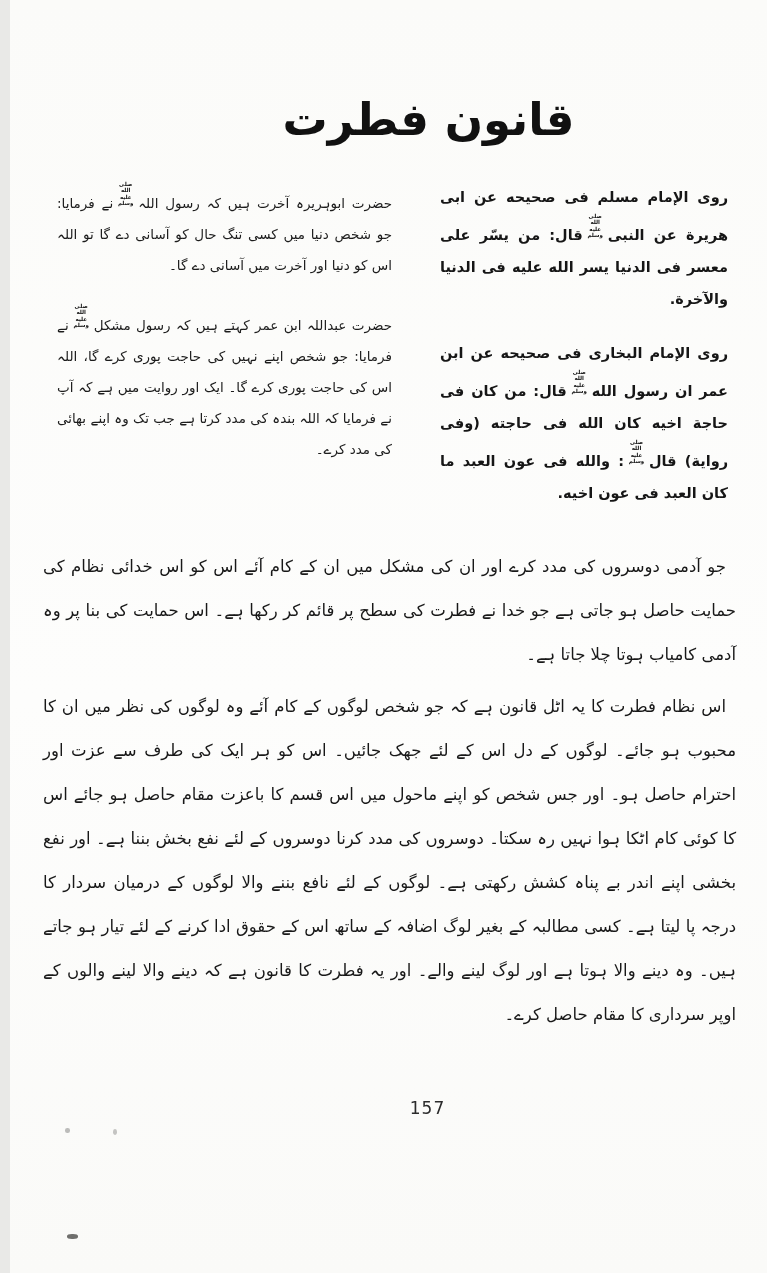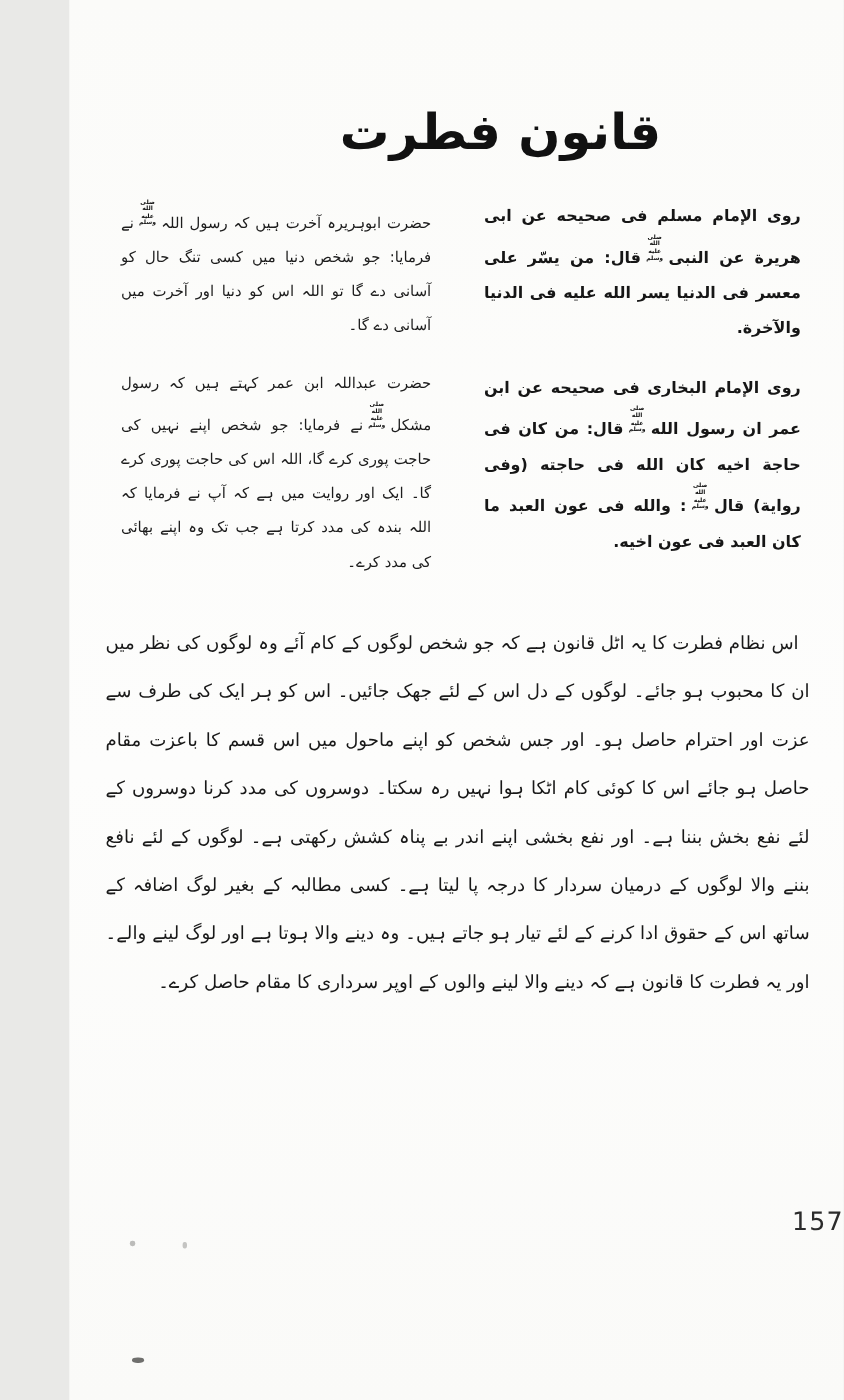--- a/index.html
+++ b/index.html
@@ -4,21 +4,21 @@
 <style>
   html,body{margin:0;padding:0;}
   body{
     width:767px;height:1273px;
     background:#e9e9e7;
     font-family:"DejaVu Sans",sans-serif;
     -webkit-font-smoothing:antialiased;
   }
   .page{
     position:relative;
-    width:704px;height:1273px;
+    width:757px;height:1273px;
     background:linear-gradient(180deg,#fbfbf9 0%,#fdfdfc 55%,#fafaf8 100%);
     color:#1a1a1a;
     overflow:hidden;
     box-sizing:border-box;
   }
   
   .title{
     margin:0;
     padding:88px 0 0 80px; 
     text-align:center;
@@ -75,22 +75,23 @@
     font-size:16.5px;
     line-height:44px;
     text-align:justify;
     text-indent:10px;
     color:#181818;
   }
   
   .pagenum{
     position:absolute;
     top:1098px;left:0;right:0;
+    text-align:center;
     padding-left:78px; 
-    font-size:23px;
+    font-size:17px;
     letter-spacing:1px;
     color:#2b2b2b;
   }
   
   .speck{position:absolute;border-radius:45%;}
   .s1{left:55px;top:1128px;width:5px;height:5px;background:#bcbcba;}
   .s2{left:103px;top:1129px;width:4px;height:6px;background:#c4c4c2;}
   .s3{left:57px;top:1234px;width:11px;height:5px;background:#6f6f6d;}
 </style>
 </head>
@@ -116,20 +117,21 @@
         <span>حضرت ابوہریرہ آخرت ہیں کہ رسول اللہ</span><span class="saw">صلى الله عليه وسلم</span><span>نے فرمایا: جو شخص دنیا میں کسی تنگ حال کو آسانی دے گا تو اللہ اس کو دنیا اور آخرت میں آسانی دے گا۔</span>
       </p>
       <p>
         <span>حضرت عبداللہ ابن عمر کہتے ہیں کہ رسول مشکل</span><span class="saw">صلى الله عليه وسلم</span><span>نے فرمایا: جو شخص اپنے نہیں کی حاجت پوری کرے گا، اللہ اس کی حاجت پوری کرے گا۔ ایک اور روایت میں ہے کہ آپ نے فرمایا کہ اللہ بندہ کی مدد کرتا ہے جب تک وہ اپنے بھائی کی مدد کرے۔</span>
       </p>
     </div>
 
   </section>
 
   <section class="bodytext">
+    <p>جو آدمی دوسروں کی مدد کرے اور ان کی مشکل میں ان کے کام آئے اس کو اس خدائی نظام کی حمایت حاصل ہو جاتی ہے جو خدا نے فطرت کی سطح پر قائم کر رکھا ہے۔ اس حمایت کی بنا پر وہ آدمی کامیاب ہوتا چلا جاتا ہے۔</p>
     <p>اس نظام فطرت کا یہ اٹل قانون ہے کہ جو شخص لوگوں کے کام آئے وہ لوگوں کی نظر میں ان کا محبوب ہو جائے۔ لوگوں کے دل اس کے لئے جھک جائیں۔ اس کو ہر ایک کی طرف سے عزت اور احترام حاصل ہو۔ اور جس شخص کو اپنے ماحول میں اس قسم کا باعزت مقام حاصل ہو جائے اس کا کوئی کام اٹکا ہوا نہیں رہ سکتا۔ دوسروں کی مدد کرنا دوسروں کے لئے نفع بخش بننا ہے۔ اور نفع بخشی اپنے اندر بے پناہ کشش رکھتی ہے۔ لوگوں کے لئے نافع بننے والا لوگوں کے درمیان سردار کا درجہ پا لیتا ہے۔ کسی مطالبہ کے بغیر لوگ اضافہ کے ساتھ اس کے حقوق ادا کرنے کے لئے تیار ہو جاتے ہیں۔ وہ دینے والا ہوتا ہے اور لوگ لینے والے۔ اور یہ فطرت کا قانون ہے کہ دینے والا لینے والوں کے اوپر سرداری کا مقام حاصل کرے۔</p>
   </section>
 
   <div class="pagenum">157</div>
 
   <div class="speck s1"></div>
   <div class="speck s2"></div>
   <div class="speck s3"></div>
 
 </div>

